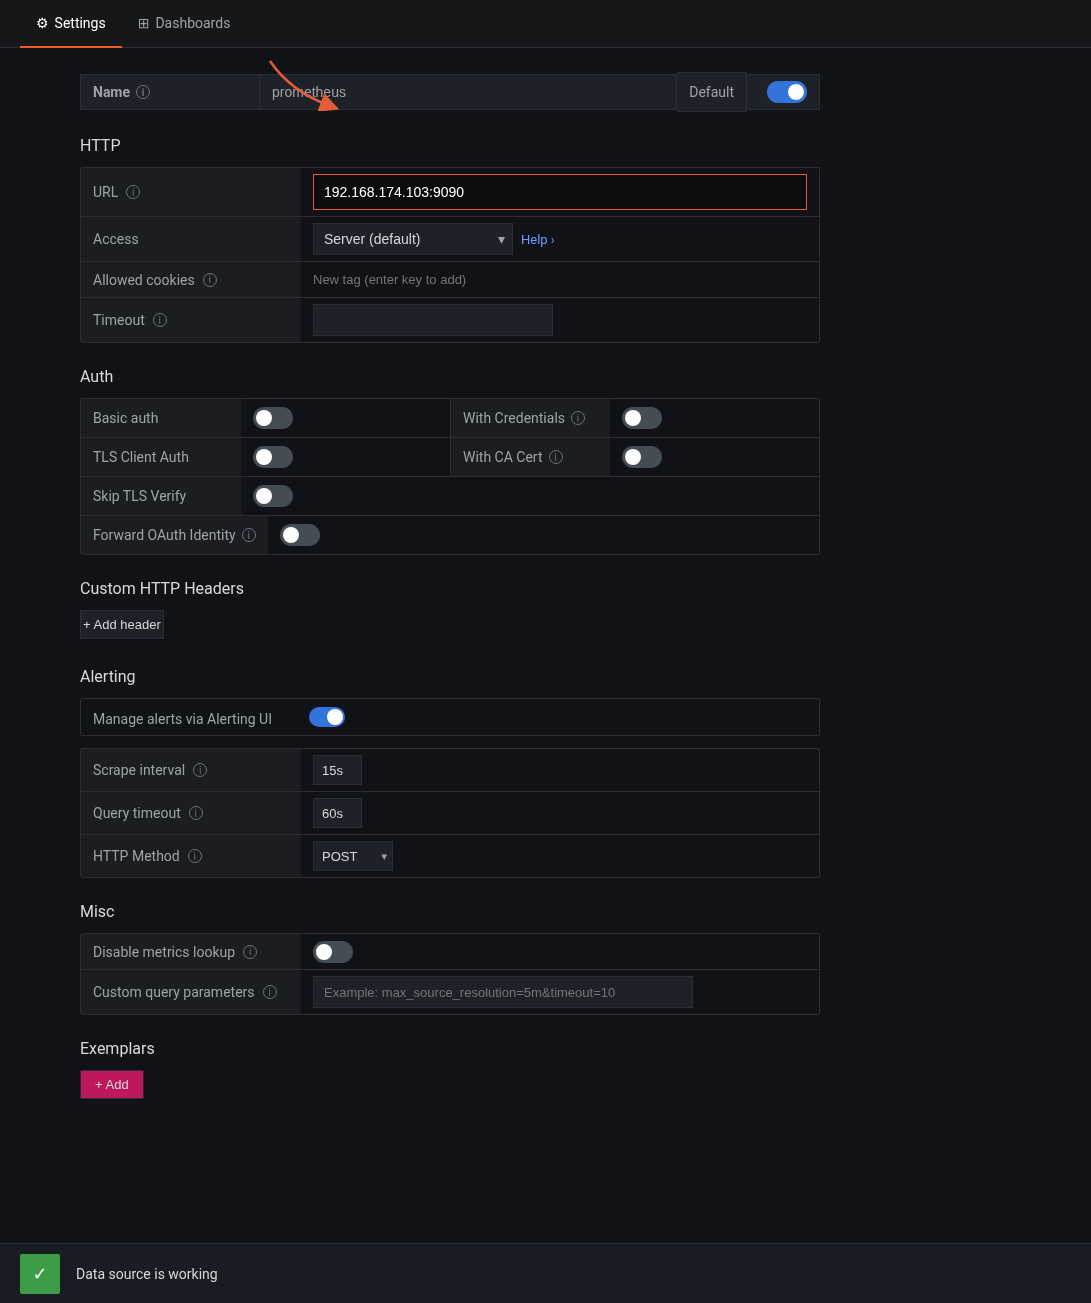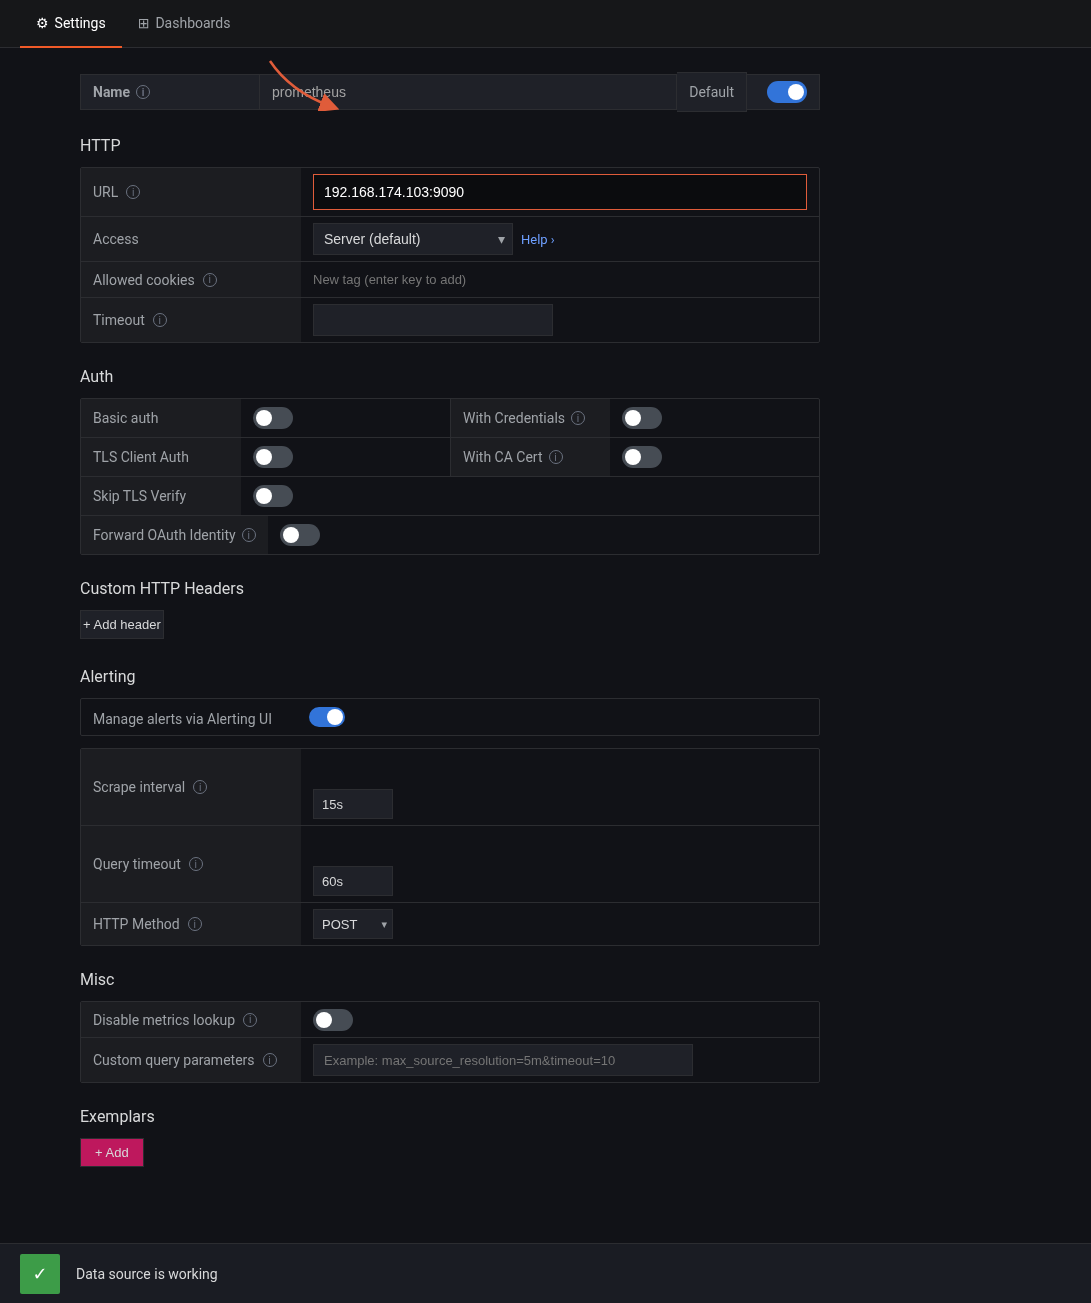--- a/index.html
+++ b/index.html
@@ -329,23 +329,22 @@
     }
 
     
     .small-input {
       background: #1f2128;
       border: 1px solid #2c2d31;
       color: #d8d9da;
       padding: 5px 8px;
       font-size: 13px;
       height: 30px;
-      width: 80px;
+      width: 49px;
       outline: none;
-      margin-top: 34px;
     }
     .method-select {
       background: #1f2128;
       border: 1px solid #2c2d31;
       color: #d8d9da;
       padding: 5px 8px;
       font-size: 13px;
       height: 30px;
       width: 80px;
       appearance: none;

